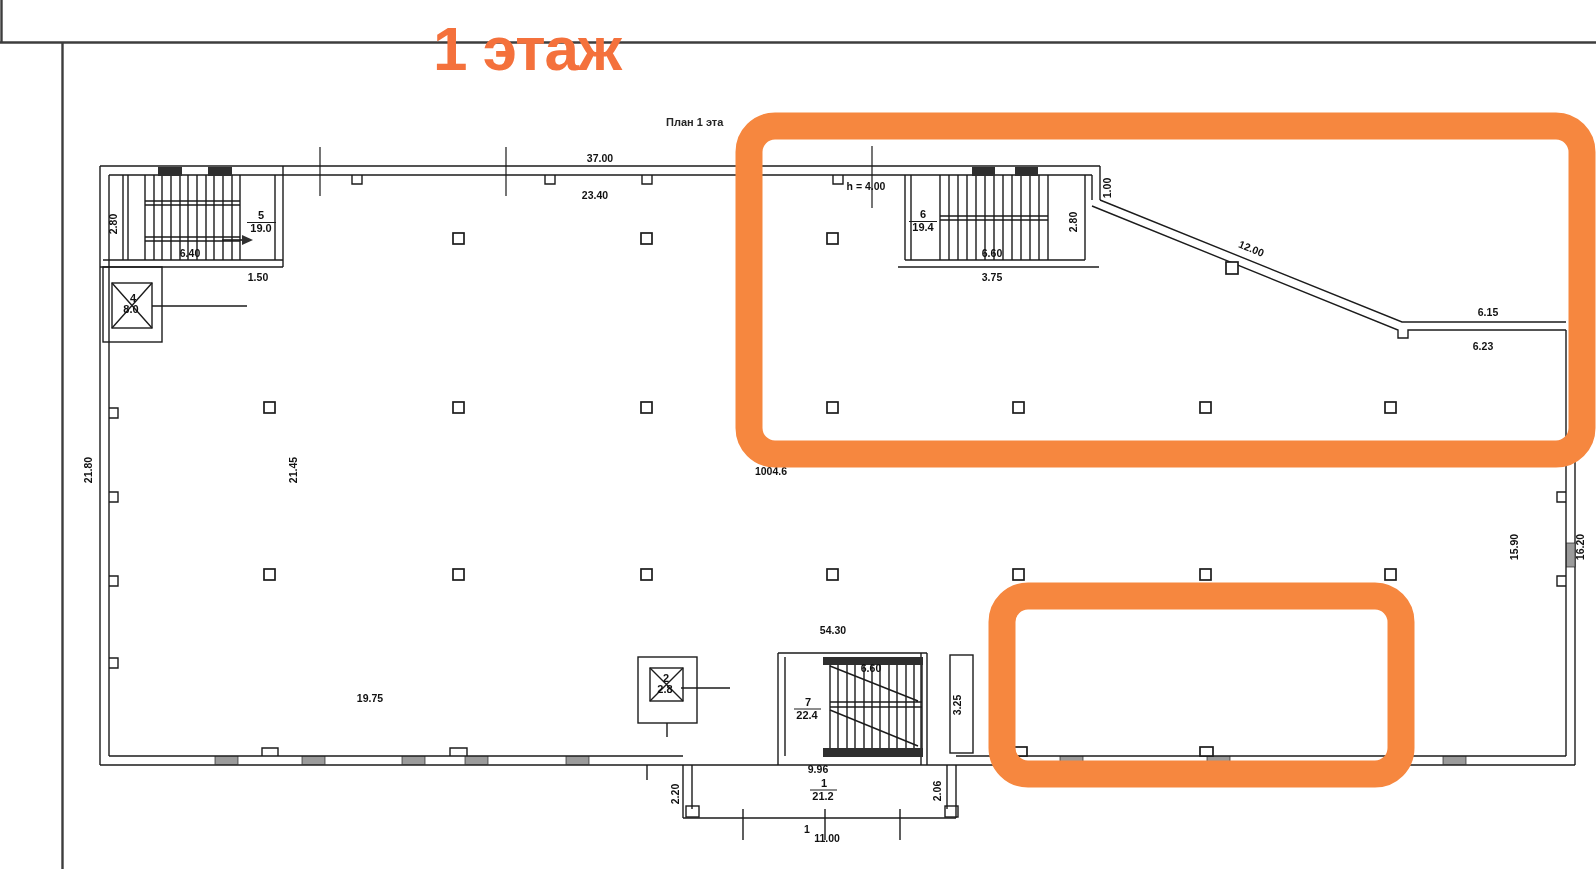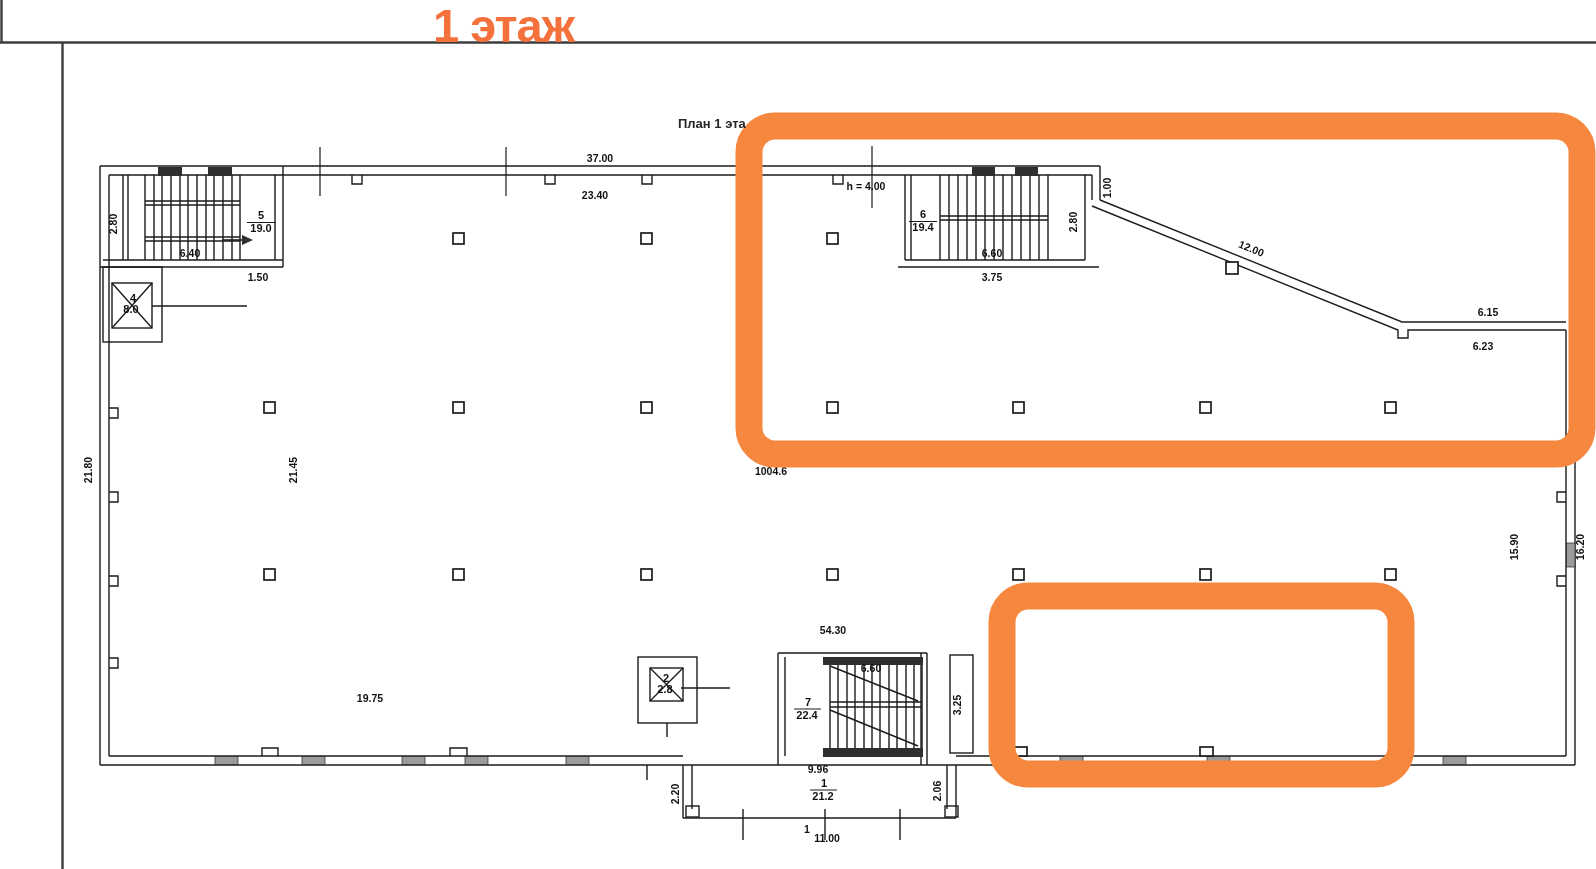--- a/index.html
+++ b/index.html
@@ -2,27 +2,27 @@
 <html><head>
 <meta charset="utf-8">
 <style>
   html,body{margin:0;padding:0;background:#ffffff;}
   .stage{
     position:relative;width:1596px;height:869px;background:#ffffff;
     overflow:hidden;font-family:"Liberation Sans", sans-serif;
   }
   .stage svg{position:absolute;left:0;top:0;}
   .page-title{
-    position:absolute;left:433px;top:2px;line-height:1;
-    font-size:47px;font-weight:bold;color:#f4713c;letter-spacing:-1px;
+    position:absolute;left:433px;top:18px;line-height:1;
+    font-size:62px;font-weight:bold;color:#f4713c;letter-spacing:-1px;
     white-space:nowrap;z-index:3;
   }
   .plan-caption{
     position:absolute;left:666px;top:117px;line-height:1;
-    font-size:13px;font-weight:bold;color:#262626;white-space:nowrap;z-index:1;margin-left:12px;
+    font-size:11px;font-weight:bold;color:#262626;white-space:nowrap;z-index:1;
   }
   .dim{font-size:10.5px;font-weight:bold;fill:#111;}
   .roomnum{font-size:11px;font-weight:bold;fill:#111;}
 </style>
 </head>
 <body>
 
 <div class="stage">
 
   <svg width="1596" height="869" viewBox="0 0 1596 869">

